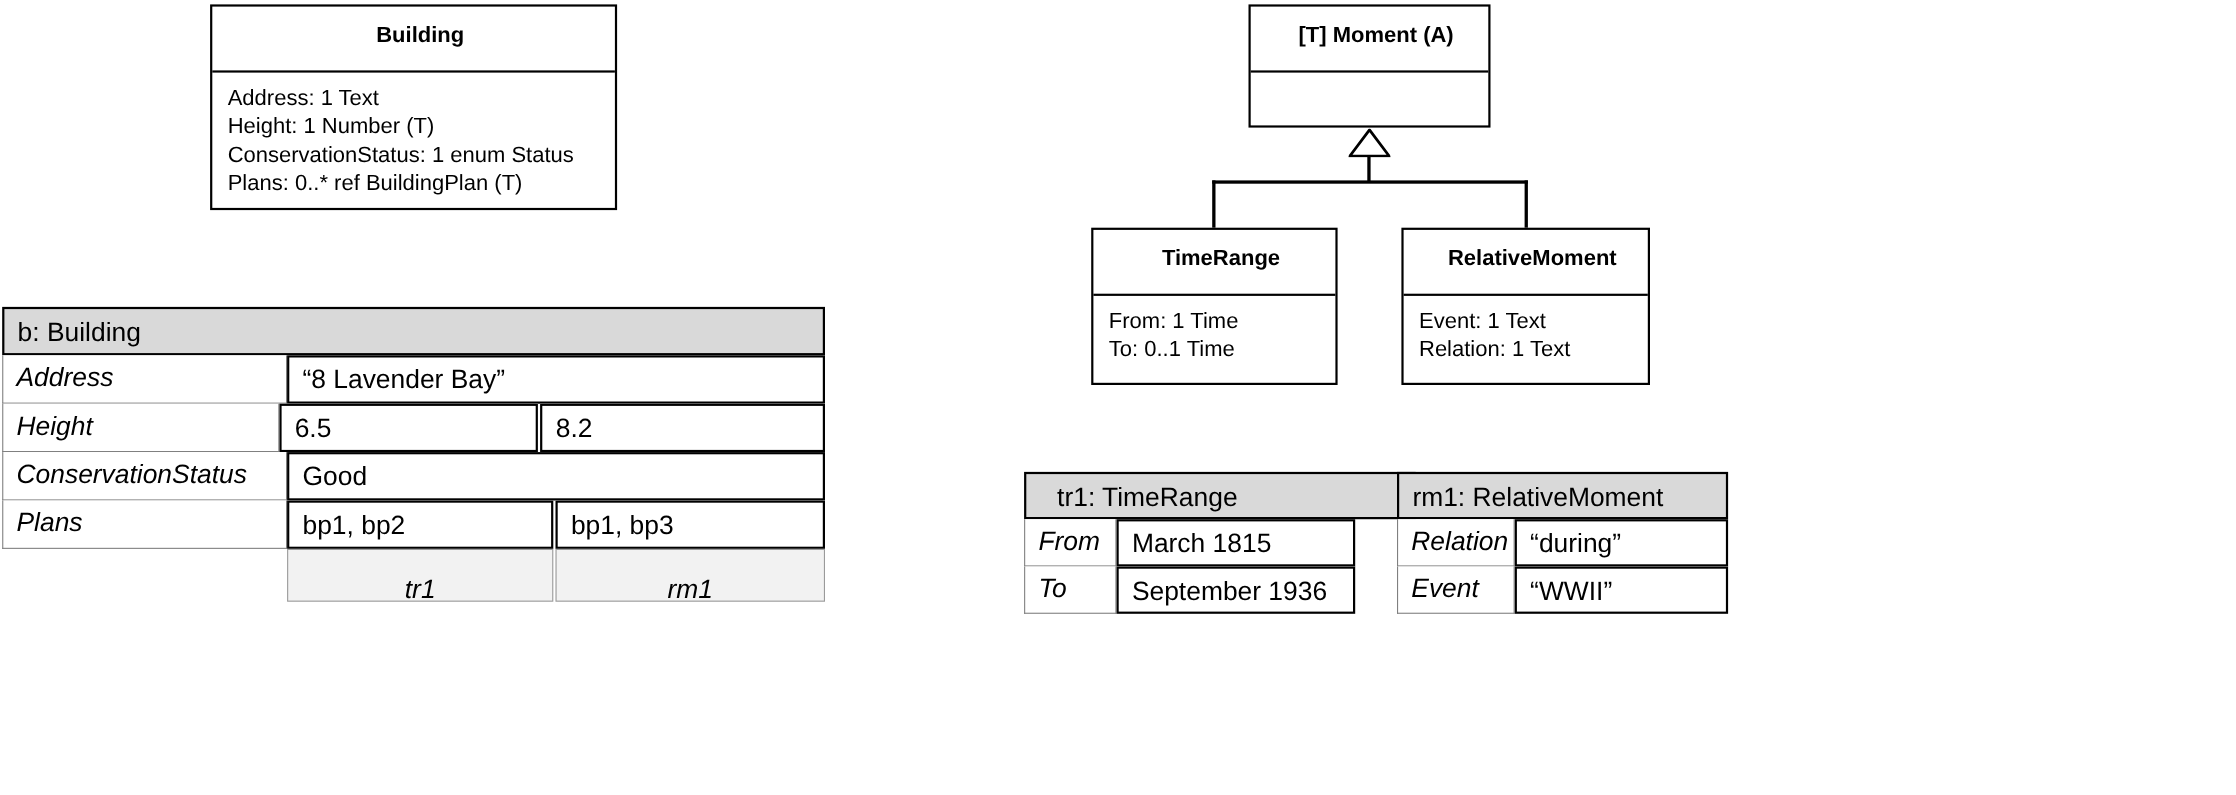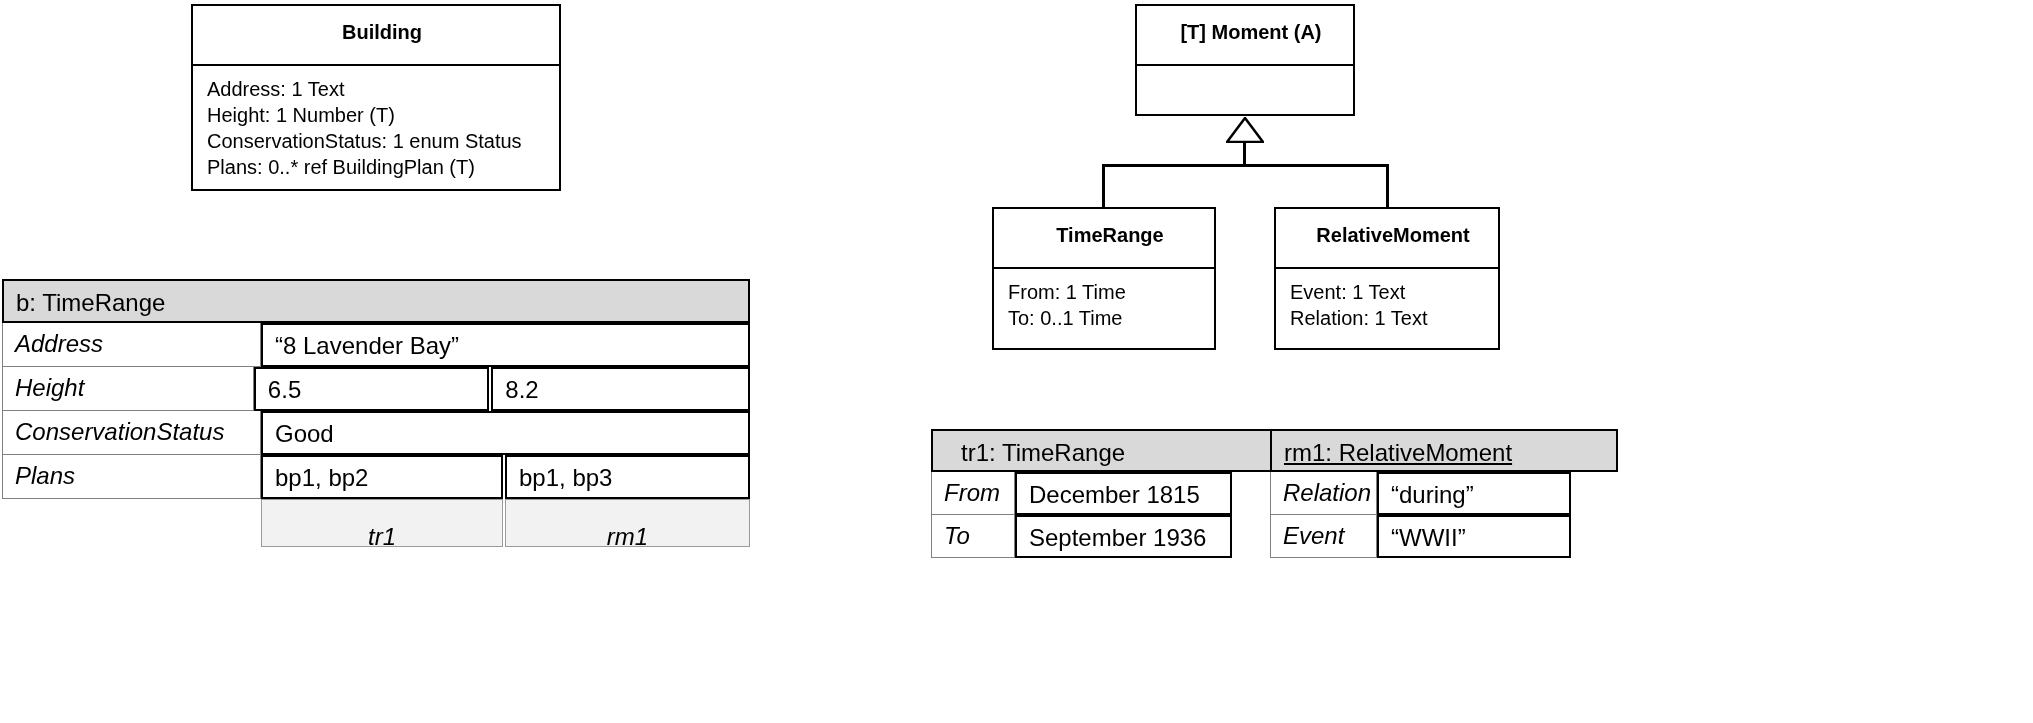--- a/index.html
+++ b/index.html
@@ -111,21 +111,21 @@
   <div class="cls-attrs">
     <div>Address: 1 Text</div>
     <div>Height: 1 Number (T)</div>
     <div>ConservationStatus: 1 enum Status</div>
     <div>Plans: 0..* ref BuildingPlan (T)</div>
   </div>
 </div>
 
 <div style="position:absolute; left:2px; top:279px; width:748px;">
 
-  <div class="obj-header" style="width:748px; height:44px; line-height:28px;">b: TimeRange</div>
+  <div class="obj-header" style="width:748px; height:44px; line-height:28px;">b: Building</div>
 
   <div class="obj-row" style="margin-top:0px;">
     <div class="obj-key" style="width:259px; height:44px;">Address</div>
     <div class="obj-val" style="width:489px; height:44px;">“8 Lavender Bay”</div>
   </div>
 
   <div class="obj-row">
     <div class="obj-key" style="width:259px; height:44px;">Height</div>
     <div class="obj-val" style="width:242px; height:44px;">6.5</div>
     <div class="obj-val slot" style="width:266px; height:44px;">8.2</div>
@@ -180,30 +180,30 @@
   <div class="cls-attrs">
     <div>Event: 1 Text</div>
     <div>Relation: 1 Text</div>
   </div>
 </div>
 
 <div style="position:absolute; left:931px; top:429px; width:301px;">
   <div class="obj-header" style="width:356px; height:43px; line-height:27px;padding-left:28px;">tr1: TimeRange</div>
   <div class="obj-row">
     <div class="obj-key" style="width:84px; height:43px;">From</div>
-    <div class="obj-val" style="width:217px; height:43px;">December 1815</div>
+    <div class="obj-val" style="width:217px; height:43px;">March 1815</div>
   </div>
   <div class="obj-row">
     <div class="obj-key" style="width:84px; height:43px;">To</div>
     <div class="obj-val" style="width:217px; height:43px;">September 1936</div>
   </div>
 </div>
 
 <div style="position:absolute; left:1270px; top:429px; width:301px;">
-  <div class="obj-header" style="width:348px; height:43px; line-height:27px;text-decoration:underline;">rm1: RelativeMoment</div>
+  <div class="obj-header" style="width:301px; height:43px; line-height:27px;">rm1: RelativeMoment</div>
   <div class="obj-row">
     <div class="obj-key" style="width:107px; height:43px;">Relation</div>
     <div class="obj-val" style="width:194px; height:43px;">“during”</div>
   </div>
   <div class="obj-row">
     <div class="obj-key" style="width:107px; height:43px;">Event</div>
     <div class="obj-val" style="width:194px; height:43px;">“WWII”</div>
   </div>
 </div>
 

